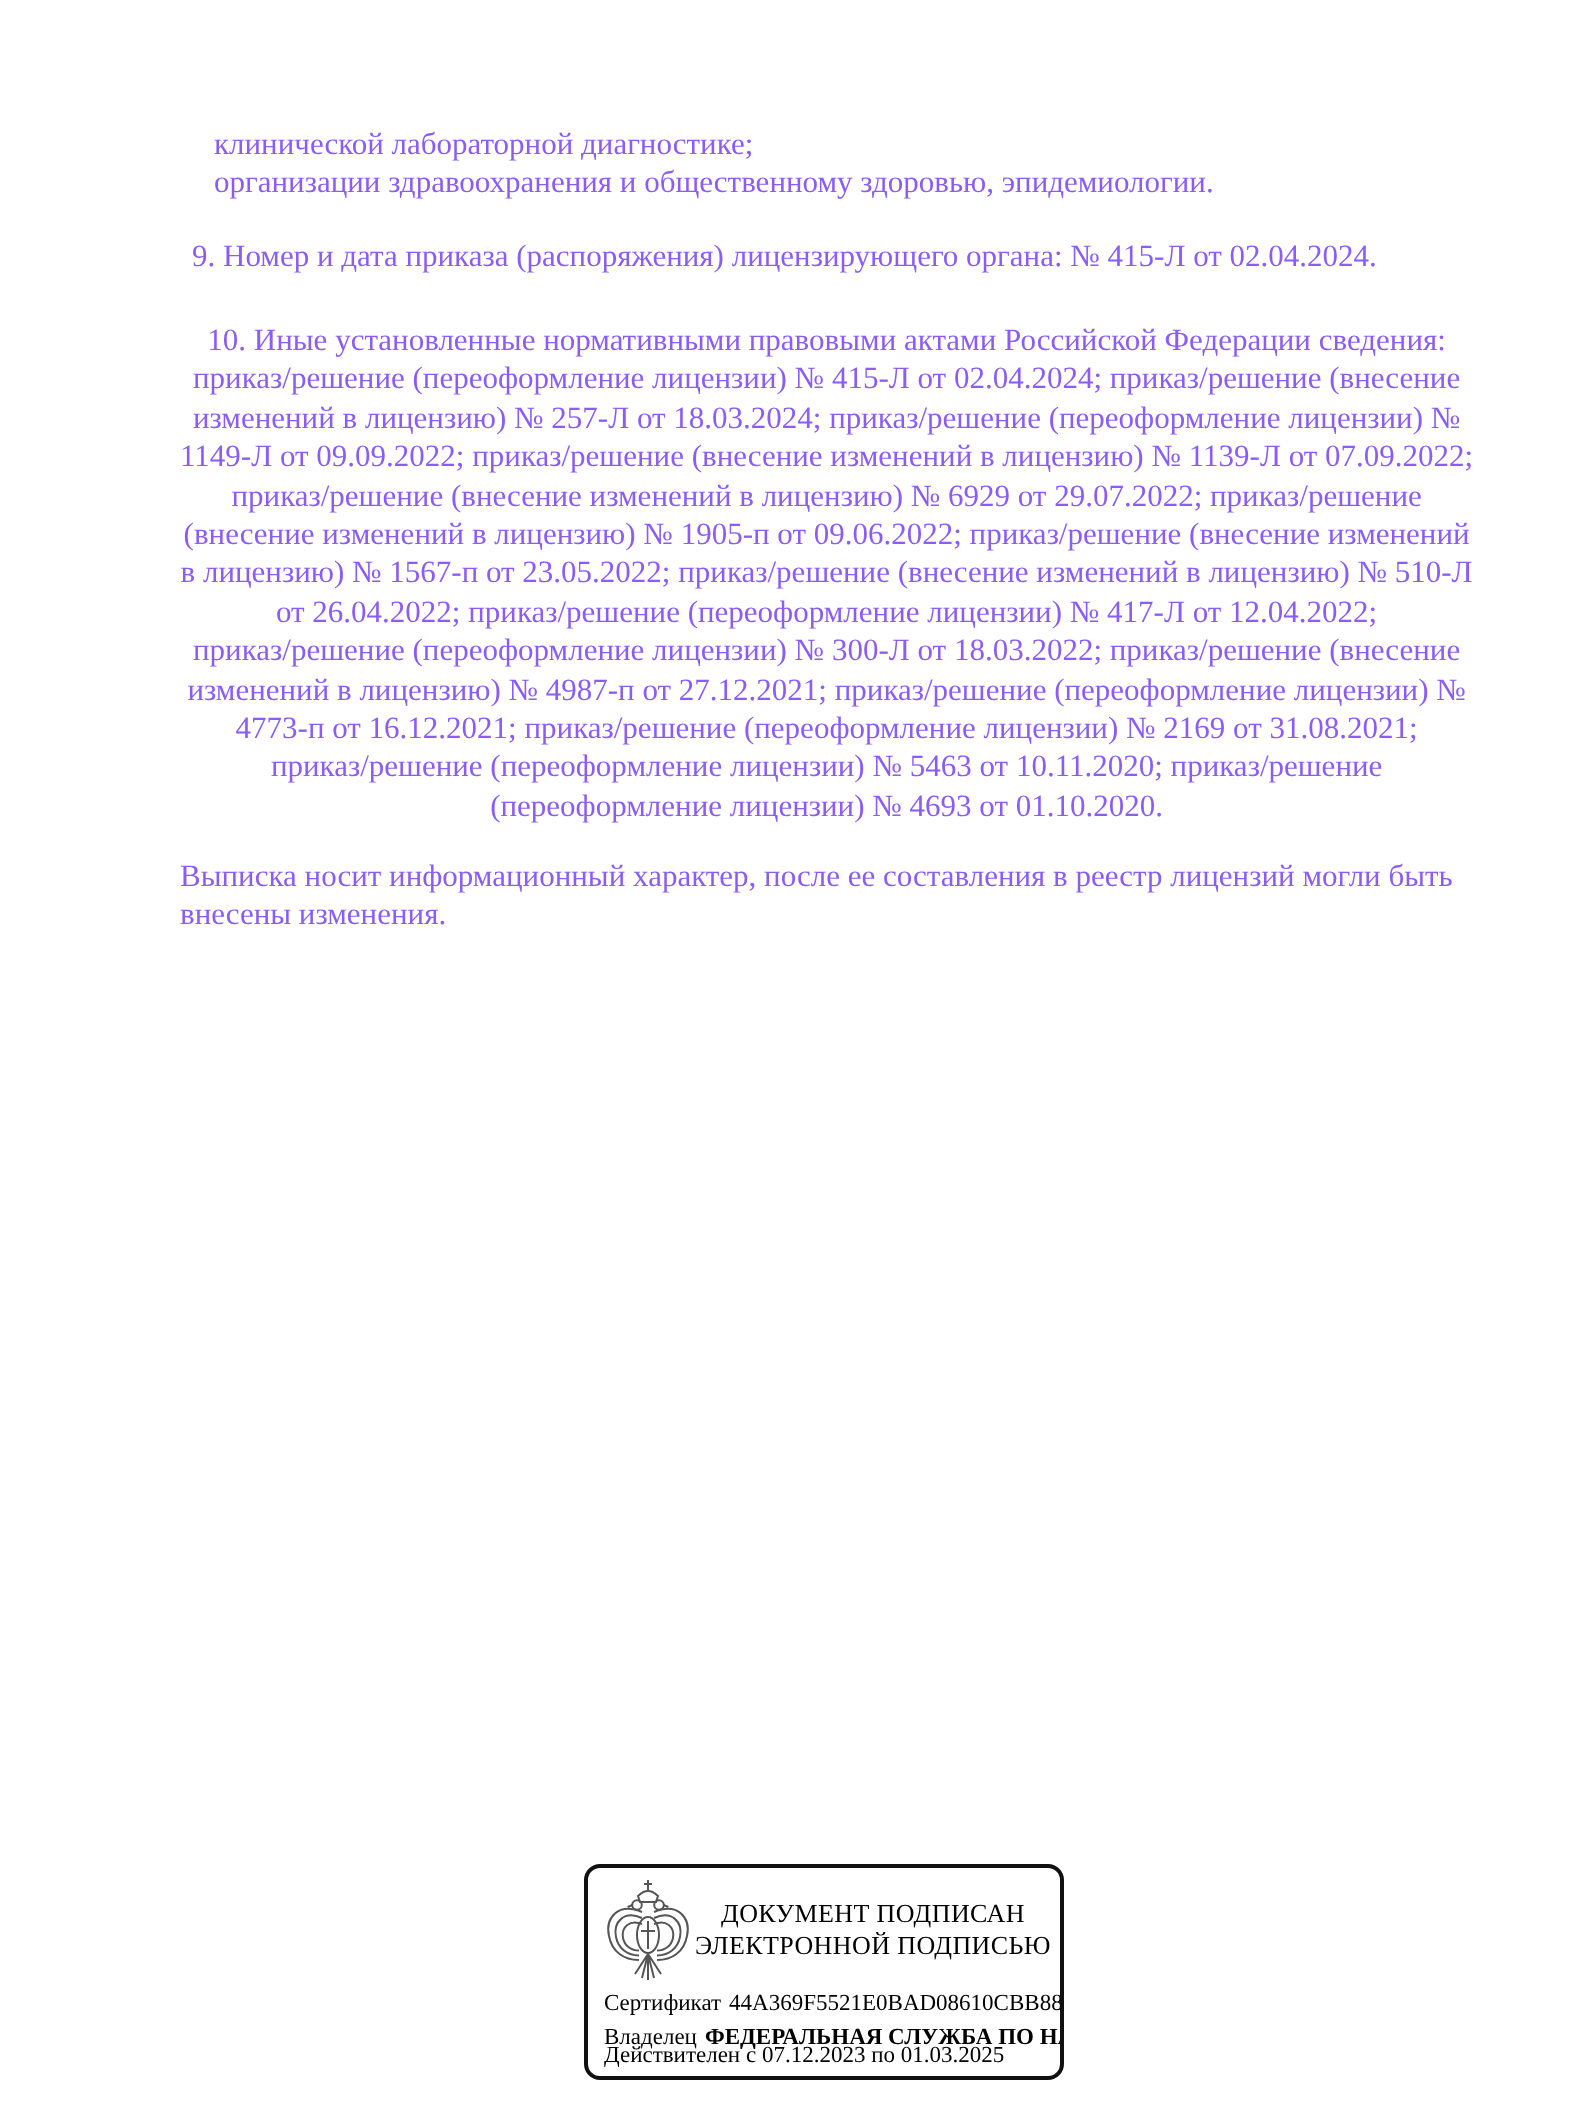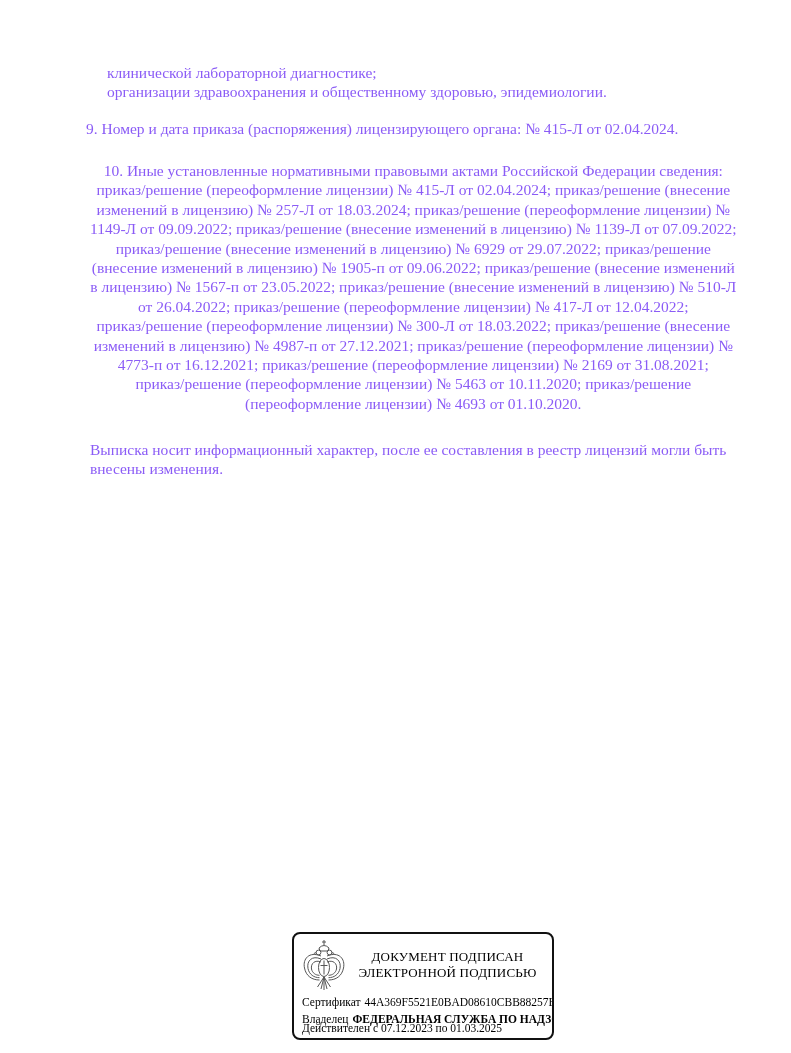--- a/index.html
+++ b/index.html
@@ -12,29 +12,29 @@
     overflow: hidden;
   }
   .doc-text {
     position: absolute;
     font-size: 15.5px;
     line-height: 19.4px;
     white-space: pre;
     color: #8b5cf6;
   }
   #activities-continuation { left: 107px; top: 63px; }
-  #item-9                  { left: 86px;  top: 119px; }
+  #item-9                  { left: 96px;  top: 119px; }
   #item-10                 { left: 90px;  top: 161px; text-align: center; }
-  #info-note               { left: 90px;  top: 440px; }
+  #info-note               { left: 90px;  top: 429px; }
 
   
   .stamp {
     position: absolute;
     left: 292px; top: 932px;
-    width: 262px; height: 108px;
+    width: 240px; height: 108px;
     box-sizing: border-box;
     border: 2px solid #111111;
     border-radius: 8px;
     background: #ffffff;
     overflow: hidden;
   }
   .stamp-top {
     position: absolute;
     left: 5px; top: 4px; right: 4px; height: 54px;
     display: flex; align-items: center;

